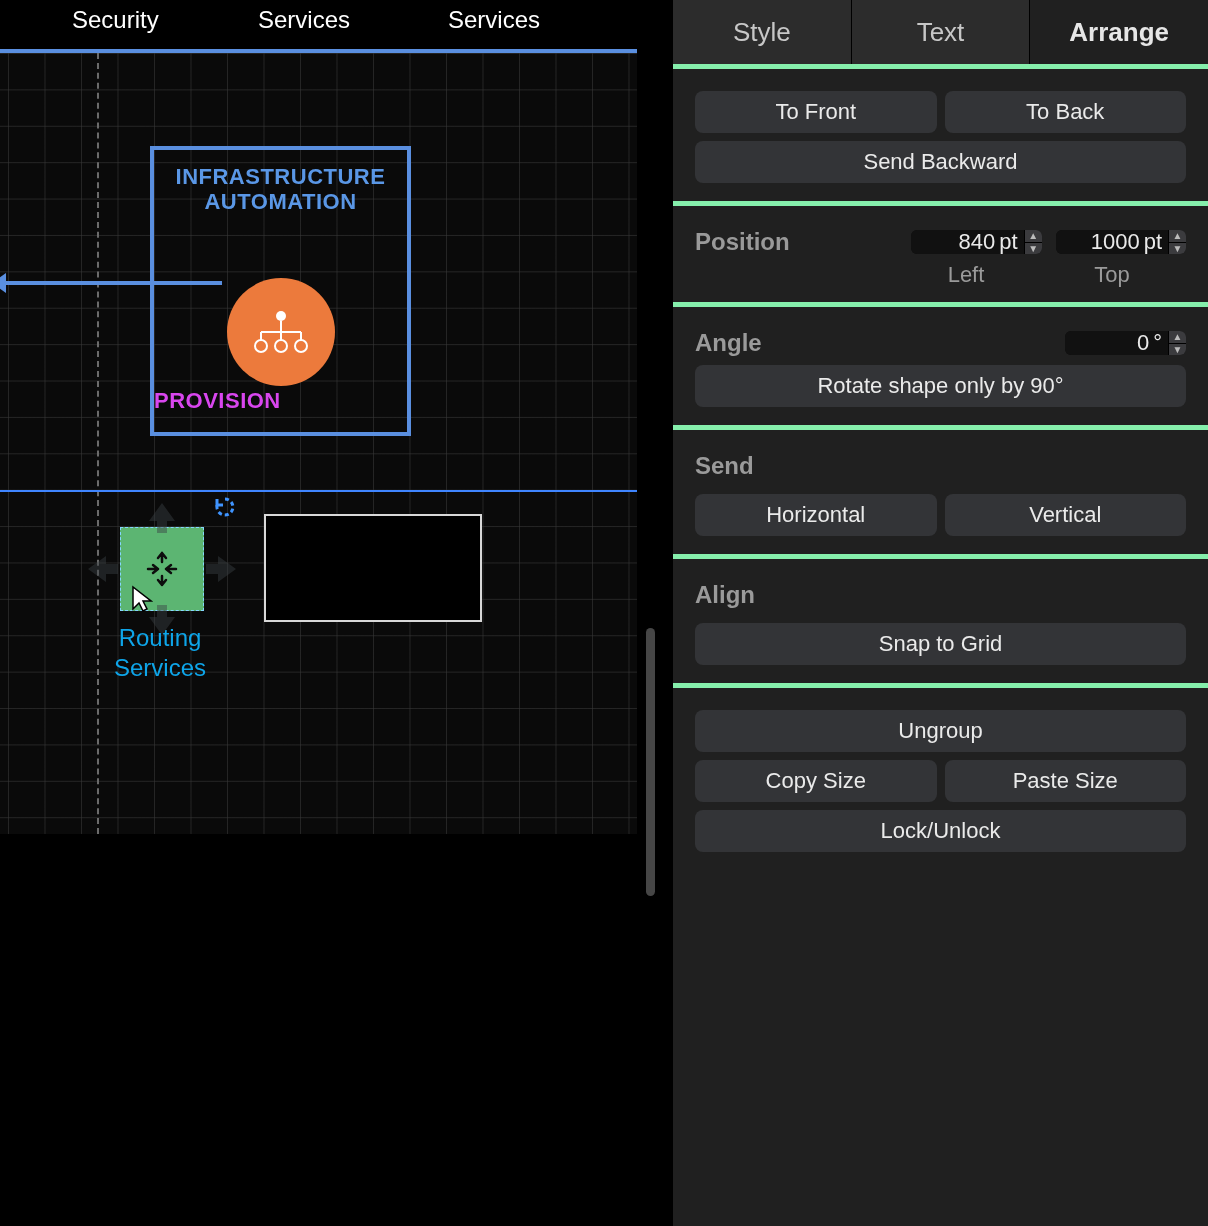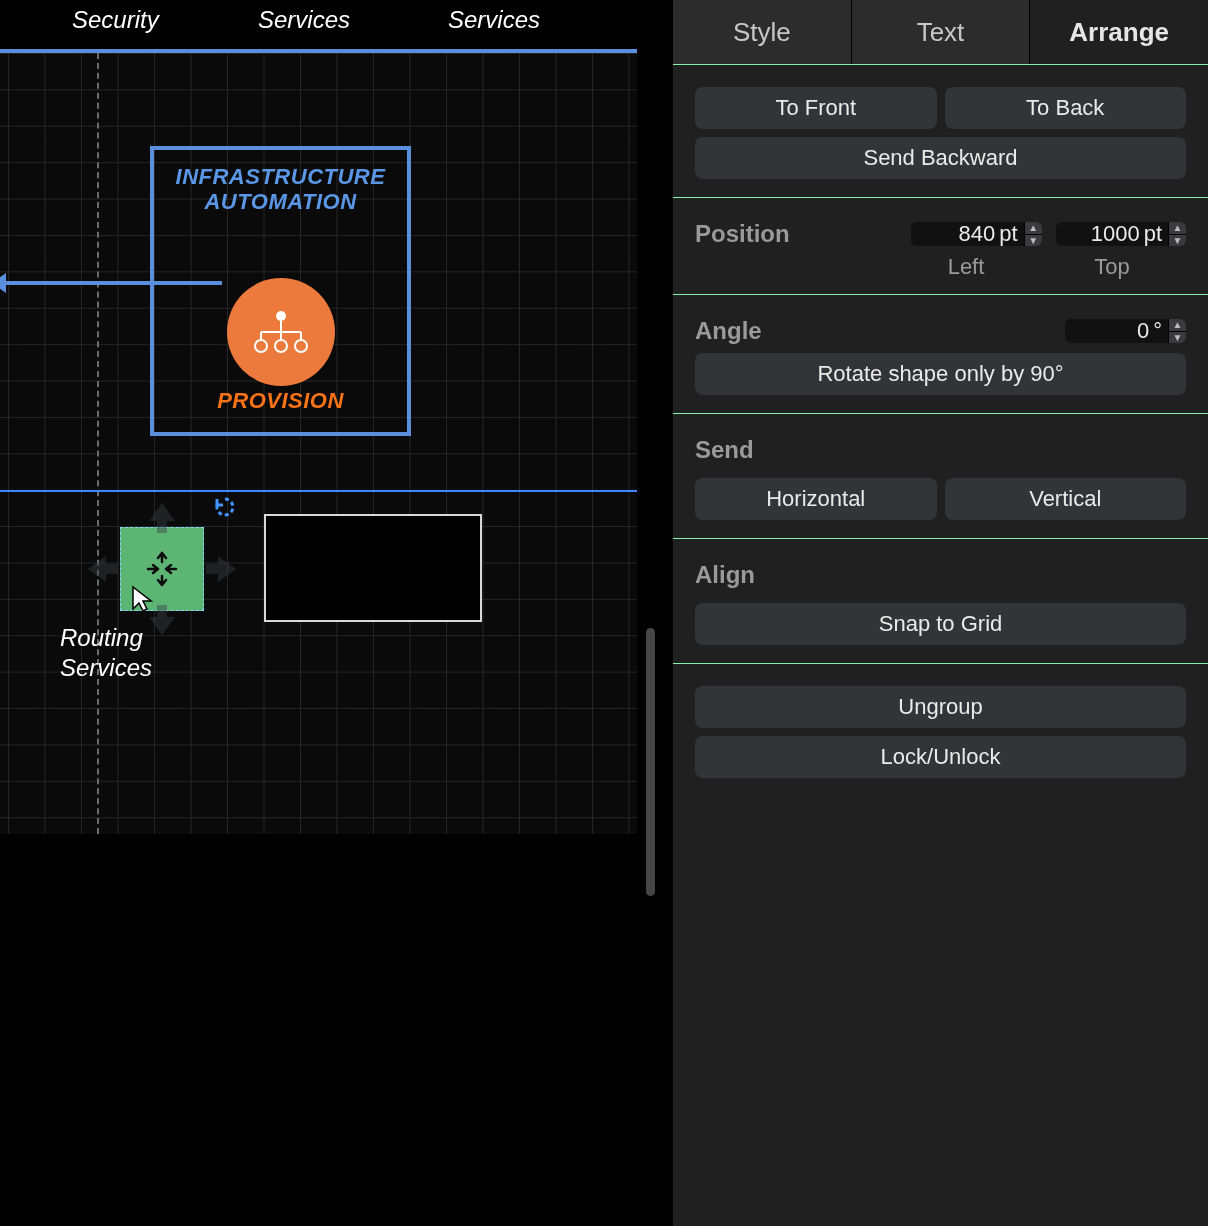--- a/index.html
+++ b/index.html
@@ -10,21 +10,20 @@
     color: #d8d8d8;
     overflow: hidden;
   }
   .app { width: 1208px; height: 1226px; position: relative; }
 
   
   .canvas-wrap {
     position: absolute; left: 0; top: 0;
     width: 659px; height: 1226px;
     background: #000;
-    font-style: italic;
   }
   .column-headers {
     position: absolute; left: 0; top: 0; width: 637px; height: 55px;
     display: flex; align-items: center;
   }
   .column-headers .hdr {
     position: absolute; top: 6px;
     font-size: 24px; color: #fff;
   }
   .hdr.sec { left: 72px; }
@@ -72,22 +71,21 @@
     white-space: pre-line;
   }
   .infra-circle {
     position: absolute; left: 50%; top: 128px; transform: translateX(-50%);
     width: 108px; height: 108px; border-radius: 50%;
     background: #ec7a3c;
   }
   .infra-circle svg { position: absolute; left: 50%; top: 50%; transform: translate(-50%,-50%); }
   .infra-sub {
     position: absolute; left: 0; right: 0; bottom: 18px;
-    text-align: center;
-    color: #f97316;
+    color: #d946ef;
     font-weight: 600; font-size: 22px; letter-spacing: 0.5px;
   }
 
   .arrow-out {
     position: absolute; left: 0; top: 228px; width: 222px; height: 4px;
     background: #5a8fe0;
   }
   .arrow-out::before {
     content: ""; position: absolute; left: -8px; top: -8px;
     border-top: 10px solid transparent;
@@ -111,21 +109,21 @@
   .mh-right { top: 50%; right: -36px; transform: translateY(-50%); }
 
   .rotate-handle {
     position: absolute; left: 214px; top: 443px;
     color: #3f94ff; font-size: 22px;
   }
 
   .node-icon { position: absolute; left: 50%; top: 50%; transform: translate(-50%,-50%); }
   .node-label {
     position: absolute; left: 60px; top: 570px; width: 200px;
-    text-align: left; color: #ffffff; font-size: 24px; line-height: 1.25;
+    text-align: center; color: #0ea5e9; font-size: 24px; line-height: 1.25;
     white-space: pre-line;
   }
 
   .empty-rect {
     position: absolute; left: 264px; top: 461px; width: 218px; height: 108px;
     border: 2px solid #d8d8d8;
     background: #000;
   }
 
   .cursor-icon {
@@ -150,21 +148,21 @@
   .tab {
     flex: 1; display: flex; align-items: center; justify-content: center;
     font-size: 26px; color: #c7c7c7;
     background: #2c2c2c;
     border-right: 1px solid #000;
     cursor: pointer;
   }
   .tab:last-child { border-right: none; }
   .tab.active { background: #202020; color: #e6e6e6; font-weight: 600; }
 
-  .section { padding: 22px 22px 10px 22px; border-top: 1px solid #86efac; }
+  .section { padding: 22px 22px 10px 22px; border-top: 5px solid #86efac; }
   .section:first-of-type { border-top: none; padding-top: 30px; }
   .sec-label {
     font-size: 24px; color: #9a9a9a; font-weight: 600; margin-bottom: 14px;
   }
 
   .btn-row { display: flex; gap: 8px; margin-bottom: 8px; }
   .btn {
     flex: 1;
     background: #333437;
     border: none;
@@ -367,18 +365,22 @@
       <div class="btn-row">
         <button class="btn full">Snap to Grid</button>
       </div>
     </div>
 
     <div class="section">
       <div class="btn-row">
         <button class="btn full">Ungroup</button>
       </div>
       <div class="btn-row">
+        <button class="btn">Copy Size</button>
+        <button class="btn">Paste Size</button>
+      </div>
+      <div class="btn-row">
         <button class="btn full">Lock/Unlock</button>
       </div>
     </div>
 
   </div>
 </div>
 
 </body></html>

